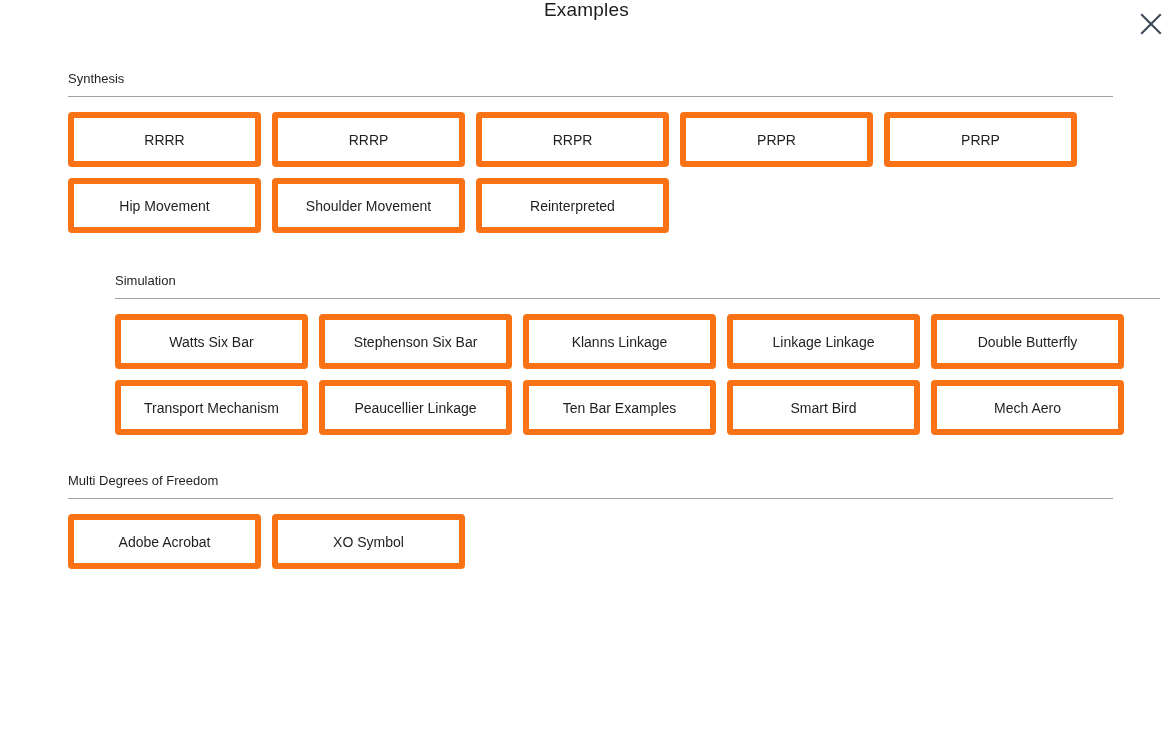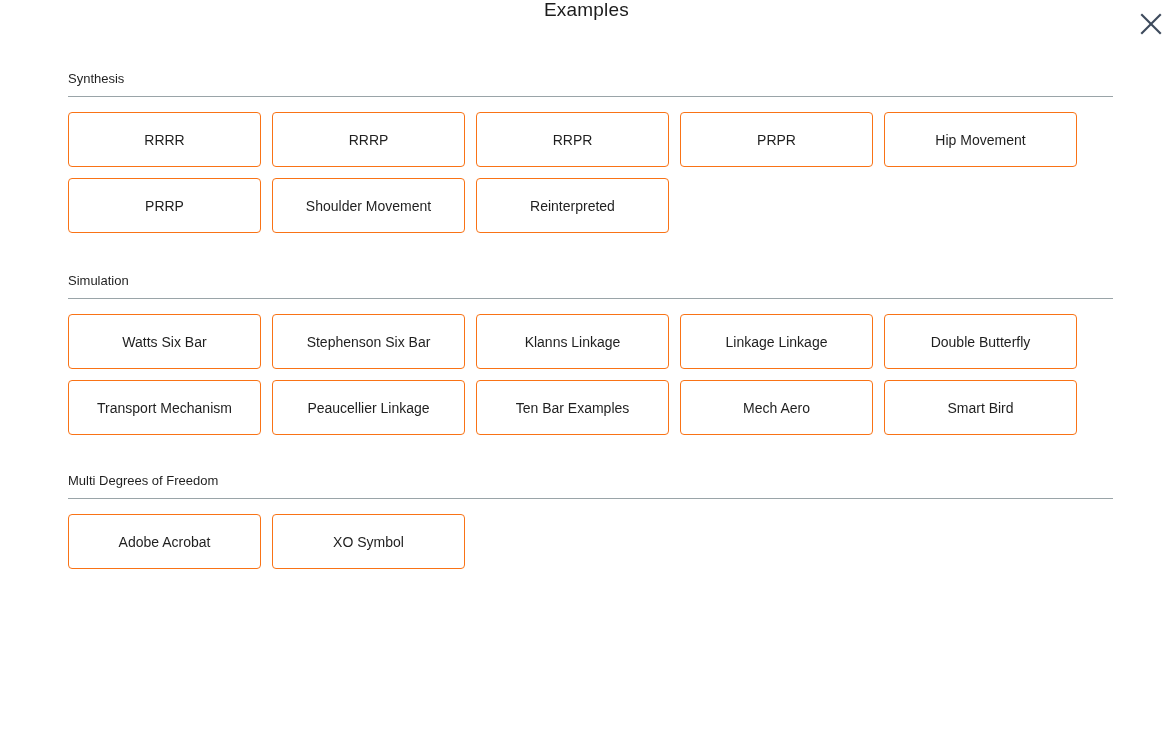--- a/index.html
+++ b/index.html
@@ -75,40 +75,40 @@
   .button-grid {
     display: flex;
     flex-wrap: wrap;
     gap: 11px;
     margin: 15px 0 0 68px;
     width: 1014px;
   }
   .example-button {
     width: 193px;
     height: 55px;
-    border: 1px solid #f97316;
+    border: 6px solid #f97316;
     border-radius: 4px;
     background: #ffffff;
     color: #1f1f1f;
     font-family: "Liberation Sans", sans-serif;
     font-size: 14px;
     font-weight: 400;
     line-height: 1;
     display: flex;
     align-items: center;
     justify-content: center;
     cursor: pointer;
     padding: 0 6px;
     white-space: nowrap;
     overflow: hidden;
   }
 
   
   #section-synthesis { padding-top: 16px; }
-  #section-simulation { padding-top: 41px; }
+  #section-simulation { padding-top: 41px; padding-left: 47px; }
   #section-multidof { padding-top: 39px; }
 </style>
 </head>
 <body>
 
 <div class="dialog-header">
   <div class="dialog-title">Examples</div>
   <button class="close-button">
     <span>
       <svg width="24" height="24" viewBox="0 0 24 24" aria-hidden="true">
@@ -122,41 +122,41 @@
 <div class="dialog-body">
 
   <div class="section" id="section-synthesis">
     <div class="section-header">Synthesis</div>
     <div class="section-rule"></div>
     <div class="button-grid">
       <button class="example-button">RRRR</button>
       <button class="example-button">RRRP</button>
       <button class="example-button">RRPR</button>
       <button class="example-button">PRPR</button>
+      <button class="example-button">PRRP</button>
       <button class="example-button">Hip Movement</button>
-      <button class="example-button">PRRP</button>
       <button class="example-button">Shoulder Movement</button>
       <button class="example-button">Reinterpreted</button>
     </div>
   </div>
 
   <div class="section" id="section-simulation">
     <div class="section-header">Simulation</div>
     <div class="section-rule"></div>
     <div class="button-grid">
       <button class="example-button">Watts Six Bar</button>
       <button class="example-button">Stephenson Six Bar</button>
       <button class="example-button">Klanns Linkage</button>
       <button class="example-button">Linkage Linkage</button>
       <button class="example-button">Double Butterfly</button>
       <button class="example-button">Transport Mechanism</button>
       <button class="example-button">Peaucellier Linkage</button>
       <button class="example-button">Ten Bar Examples</button>
+      <button class="example-button">Smart Bird</button>
       <button class="example-button">Mech Aero</button>
-      <button class="example-button">Smart Bird</button>
     </div>
   </div>
 
   <div class="section" id="section-multidof">
     <div class="section-header">Multi Degrees of Freedom</div>
     <div class="section-rule"></div>
     <div class="button-grid">
       <button class="example-button">Adobe Acrobat</button>
       <button class="example-button">XO Symbol</button>
     </div>

